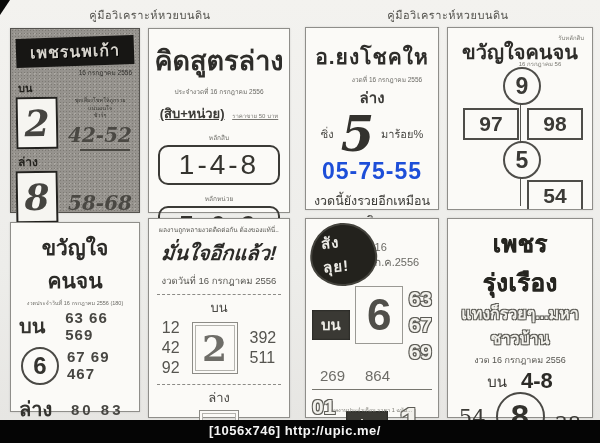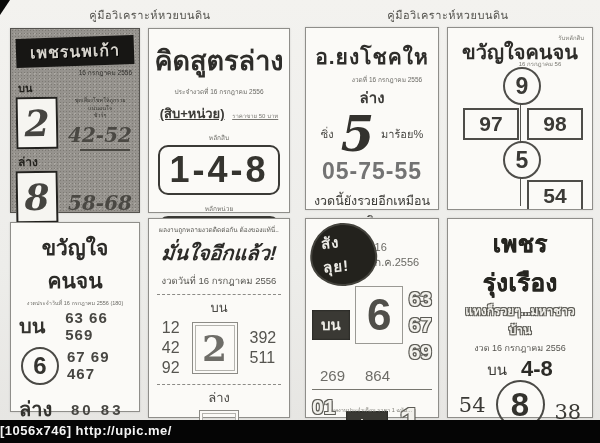--- a/index.html
+++ b/index.html
@@ -23,30 +23,30 @@
   .g-under{border-bottom:2px solid #4a4843;margin:2px 4px 0 14px;}
   .g-footer{font-size:5.5px;color:#2f2e2a;text-align:center;margin-top:6px;border-top:1px solid #6a6862;padding-top:2px;}
   
   .pB{text-align:center;padding:4px;}
   .b-title{font-size:27px;font-weight:bold;color:#2e2d2a;margin-top:6px;}
   .b-date{font-size:6.5px;color:#6b6a65;margin-top:5px;}
   .b-formula{margin-top:6px;font-size:13px;font-weight:bold;color:#3b3a36;}
   .b-formula .fm{text-decoration:underline;}
   .b-formula .fn{font-size:6px;font-weight:normal;color:#777671;text-decoration:underline;margin-left:4px;}
   .b-sub{font-size:6.5px;color:#6b6a65;margin-top:9px;}
-  .b-box{margin:2px auto 0;width:118px;border:2px solid #3b3a36;border-radius:10px;font-size:36px;font-weight:700;letter-spacing:3px;color:#35342f;padding:2px 0;}
+  .b-box{margin:2px auto 0;width:118px;border:2px solid #3b3a36;border-radius:10px;font-size:28px;font-weight:400;letter-spacing:3px;color:#35342f;padding:2px 0;}
   
   .pC{padding:6px;}
   .c-title{text-align:center;font-size:21px;font-weight:bold;letter-spacing:1px;color:#2e2d2a;margin-top:6px;}
   .c-date{text-align:center;font-size:6.5px;color:#6b6a65;margin:2px 0 0 30px;}
   .c-pos{text-align:center;font-size:15px;font-weight:bold;margin-top:1px;}
   .c-mid{display:flex;align-items:center;justify-content:center;gap:7px;margin-top:-4px;}
   .c-word{font-size:11px;color:#4a4945;}
   .c-digit{font:italic 900 48px "DejaVu Serif",serif;color:#33322e;}
-  .c-triple{text-align:center;font-size:23px;font-weight:800;color:#737373;letter-spacing:1px;margin-top:-4px;}
+  .c-triple{text-align:center;font-size:23px;font-weight:800;color:#1d4ed8;letter-spacing:1px;margin-top:-4px;}
   .c-slogan{text-align:center;font-size:12.5px;color:#3b3a36;margin-top:6px;}
   .c-foot{display:flex;justify-content:space-between;align-items:flex-end;margin-top:4px;}
   .c-fnote{font-size:5.5px;color:#6b6a65;}
   .c-price{font-size:13px;font-weight:bold;color:#2f2e2a;}
   
   .pD{overflow:hidden;}
   .d-corner{position:absolute;right:8px;top:5px;font-size:6px;color:#77766f;}
   .d-title{position:absolute;left:0;top:8px;width:100%;text-align:center;font-size:20px;font-weight:bold;color:#2e2d2a;}
   .d-date{position:absolute;left:20px;top:31px;width:100%;text-align:center;font-size:6px;color:#77766f;}
   .d-circle{position:absolute;width:34px;height:34px;border:2px solid #4e4d49;border-radius:50%;background:#fbfaf7;display:flex;align-items:center;justify-content:center;font-size:23px;font-weight:bold;color:#3b3a36;z-index:2;}
@@ -84,31 +84,31 @@
   .g2-side{font-size:21px;line-height:1.25;text-align:right;}
   .g2-pair{display:flex;gap:20px;font-size:15px;color:#6e6d68;margin:2px 0 0 8px;}
   .g2-div{border-top:1px solid #77766f;margin:5px 0 3px;}
   .g2-bot{display:flex;justify-content:space-between;align-items:flex-start;}
   .g2-bcol{font-size:21px;line-height:1.3;}
   .g2-big1{font-size:42px;margin:6px 10px 0 0;}
   .g2-foot{position:absolute;bottom:3px;left:0;width:100%;text-align:center;font-size:5.5px;color:#77766f;}
   
   .pH{padding:5px 8px;}
   .h-title{text-align:center;font-size:24px;font-weight:900;color:#262520;letter-spacing:.5px;text-shadow:.6px 0 0 #262520;}
-  .h-sub{text-align:center;font-size:12px;margin-top:-1px;}
+  .h-sub{text-align:center;font-size:16px;margin-top:-1px;}
   .h-date{text-align:center;font-size:9px;color:#55544f;margin-top:2px;}
   .h-row1{display:flex;align-items:flex-end;justify-content:center;gap:14px;margin-top:1px;}
   .h-lab{font-size:15px;color:#3b3a36;}
   .h-pair{font-size:22px;font-weight:800;color:#2c2b27;}
   .h-row2{display:flex;align-items:center;justify-content:center;gap:10px;margin-top:-2px;}
   .h-num{font-size:21px;color:#3b3a36;font-family:"DejaVu Serif",serif;}
   .h-circ{width:45px;height:45px;border:2.5px solid #4a4945;border-radius:50%;display:flex;align-items:center;justify-content:center;font-size:33px;font-weight:900;color:#33322d;}
   .h-div{border-top:1px solid #8c8b86;margin:3px 0 1px;}
   
-  .bottom-bar{position:absolute;left:0;top:420px;width:600px;height:23px;background:#050505;color:#f4f4f4;font-size:13px;font-weight:bold;text-align:left;line-height:22px;padding-right:10px;box-sizing:border-box;letter-spacing:.5px;}
+  .bottom-bar{position:absolute;left:0;top:420px;width:600px;height:23px;background:#050505;color:#f4f4f4;font-size:13px;font-weight:bold;text-align:center;line-height:22px;padding-right:10px;box-sizing:border-box;letter-spacing:.5px;}
 </style>
 </head>
 <body>
 
 <div class="page">
   <div class="artifact"></div>
   <div class="hdr hdr-left">คู่มือวิเคราะห์หวยบนดิน</div>
   <div class="hdr hdr-right">คู่มือวิเคราะห์หวยบนดิน</div>
 
   <div class="panel grunge" style="left:10px;top:28px;width:130px;height:185px;">

